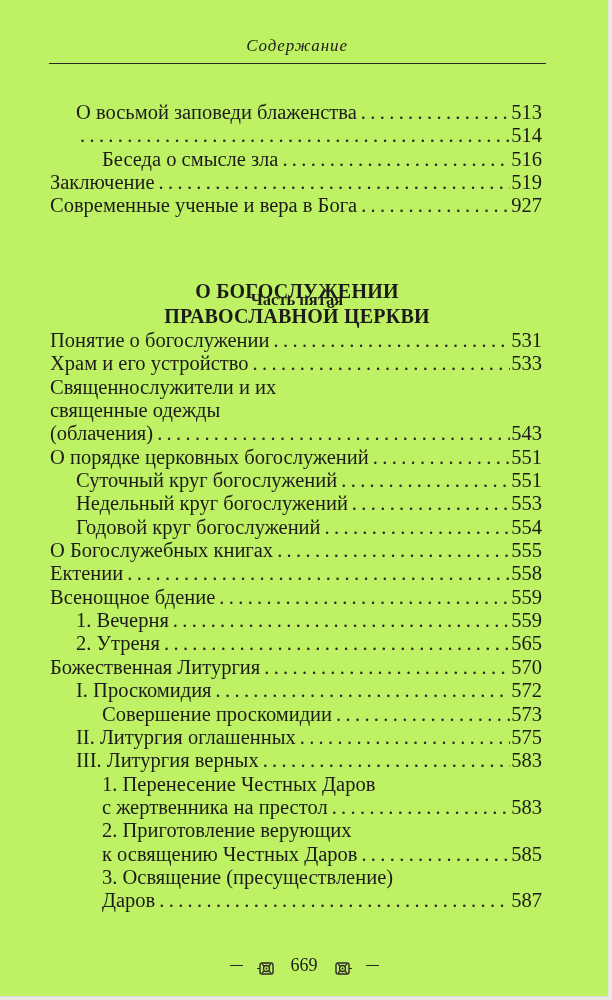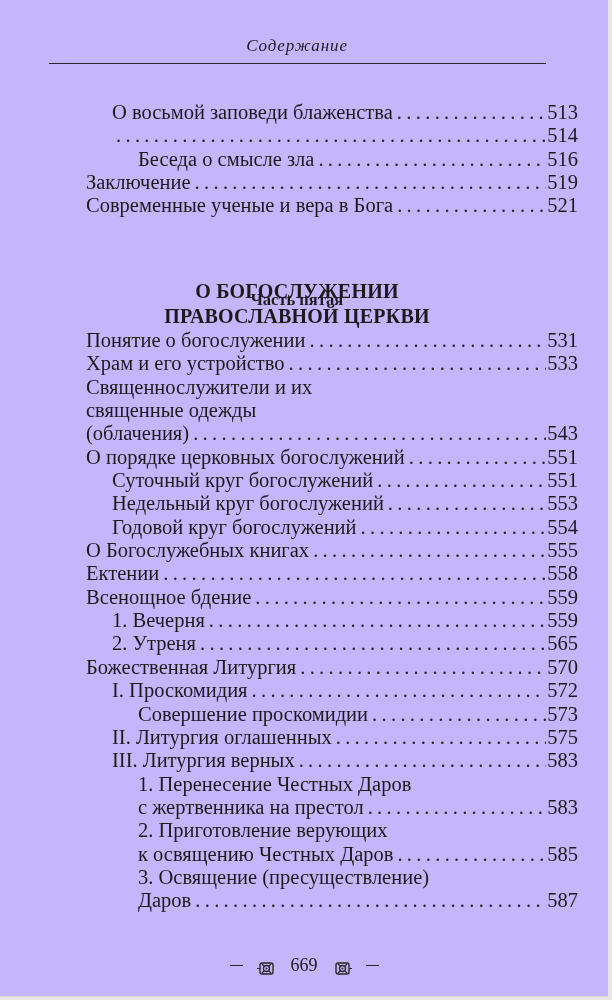--- a/index.html
+++ b/index.html
@@ -5,34 +5,34 @@
     html, body { margin: 0; padding: 0; }
     body {
       width: 612px; height: 1000px; overflow: hidden;
       background: #e9e8e6;
       font-family: "Liberation Serif", "DejaVu Serif", serif;
       color: #1d1b1a;
     }
     .page {
       position: absolute; left: 0; top: 0;
       width: 608px; height: 996px;
-      background: #c4b5fd;
+      background: #bef264;
       border-right: 1px solid #e4e3e0;
       border-bottom: 1px solid #d9d8d5;
     }
     .running-head {
       position: absolute; left: 49px; top: 36px; width: 496px;
       text-align: center; font-style: italic; font-size: 17px;
       letter-spacing: 0.9px;
     }
     .head-rule {
       position: absolute; left: 49px; top: 63px; width: 497px; height: 1.3px;
       background: #2a2827;
     }
-    .toc { position: absolute; left: 50px; width: 492px; margin-left: 36px; }
+    .toc { position: absolute; left: 50px; width: 492px; }
     .toc-block-1 { top: 101px; }
     .toc-block-2 { top: 329px; font-family: Liberation Serif, serif; }
     .entry {
       display: flex; align-items: baseline;
       font-size: 20.5px; line-height: 23.35px; height: 23.35px;
       white-space: nowrap;
     }
     .entry.l1 { padding-left: 26px; }
     .entry.l2 { padding-left: 52px; }
     .entry .title { flex: 0 0 auto; }
@@ -87,21 +87,21 @@
         <span class="page-no">516</span>
       </div>
       <div class="entry l0">
         <span class="title">Заключение</span>
         <span class="leader"></span>
         <span class="page-no">519</span>
       </div>
       <div class="entry l0">
         <span class="title">Современные ученые и вера в Бога</span>
         <span class="leader"></span>
-        <span class="page-no">521</span>
+        <span class="page-no">927</span>
       </div>
     </div>
 
   <div class="part-heading part-label">Часть пятая</div>
   <div class="part-heading part-title-1">О БОГОСЛУЖЕНИИ</div>
   <div class="part-heading part-title-2">ПРАВОСЛАВНОЙ ЦЕРКВИ</div>
 
   <div class="toc toc-block-2" id="toc2">
       <div class="entry l0">
         <span class="title">Понятие о богослужении</span>

